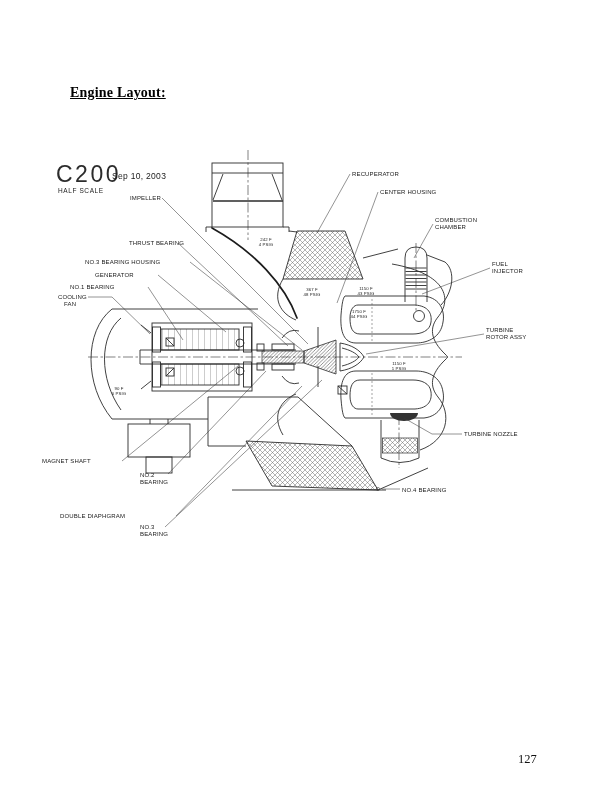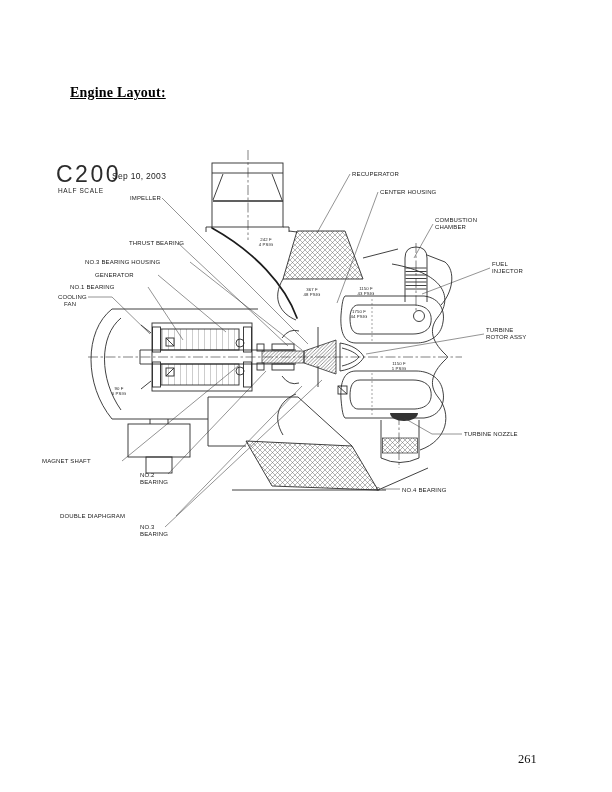--- a/index.html
+++ b/index.html
@@ -236,14 +236,14 @@
       <text class="tiny" x="366" y="295">43 PSIG</text>
       <text class="tiny" x="359" y="313">1750 F</text>
       <text class="tiny" x="359" y="318">44 PSIG</text>
       <text class="tiny" x="399" y="365">1150 F</text>
       <text class="tiny" x="399" y="370">1 PSIG</text>
       <text class="tiny" x="119" y="390">90 F</text>
       <text class="tiny" x="119" y="395">0 PSIG</text>
     </g>
   </svg>
 
-  <div class="pagenum">261</div>
+  <div class="pagenum">127</div>
 </div>
 
 </body></html>

